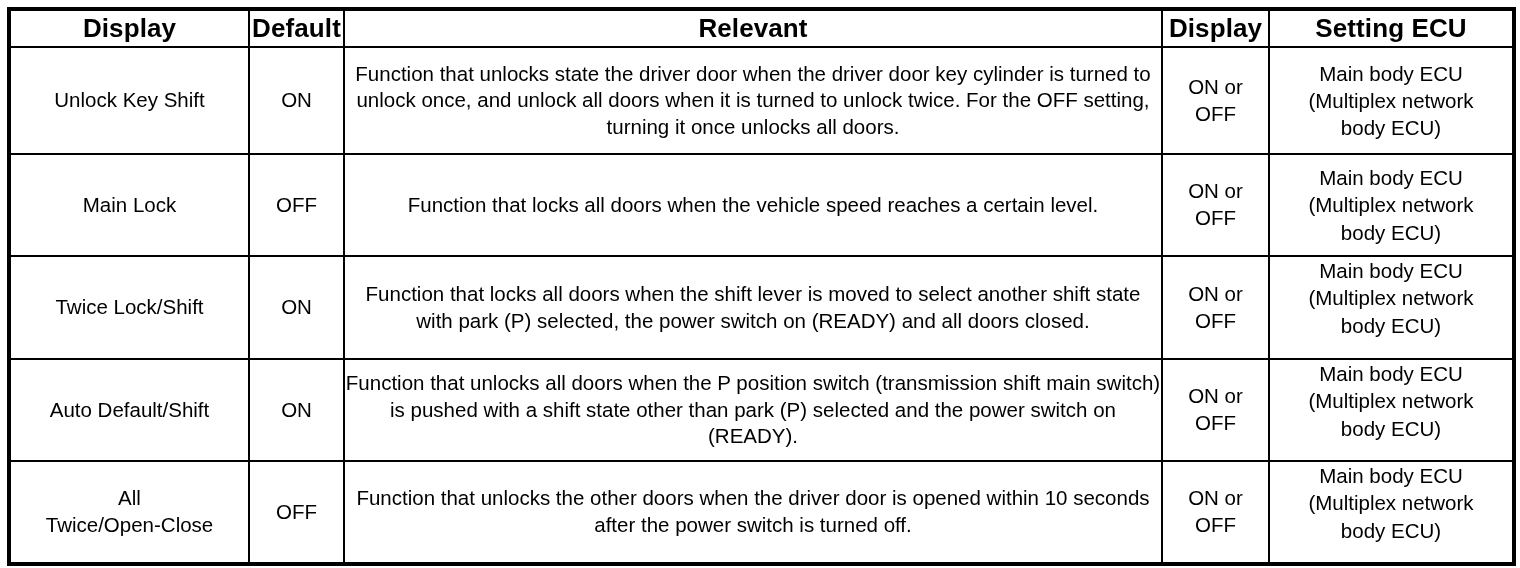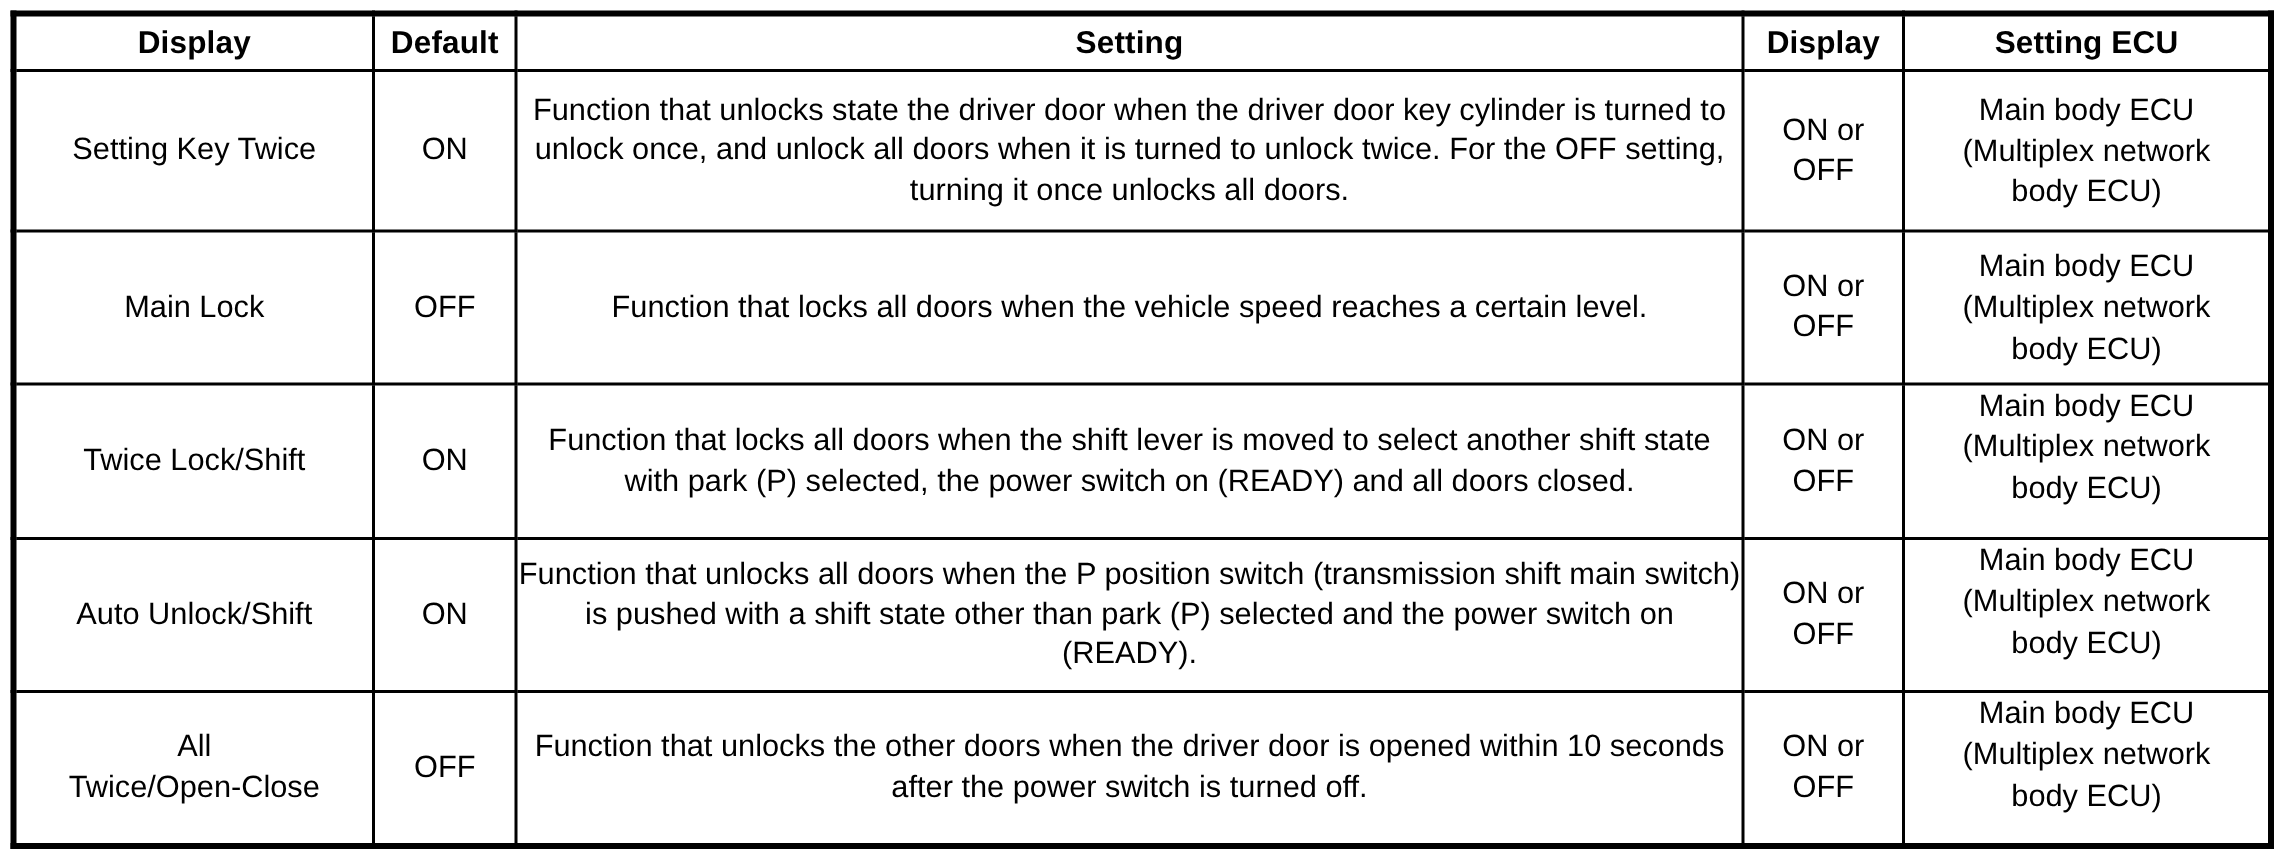--- a/index.html
+++ b/index.html
@@ -43,21 +43,21 @@
   
   col.col-display  { width: 240px; }
   col.col-default  { width: 95px;  }
   col.col-content  { width: 818px; }
   col.col-setting  { width: 107px; }
   col.col-ecu      { width: 245px; }
 
   
   thead th {
     height: 35px;
-    font-size: 21px;
+    font-size: 26px;
     font-weight: bold;
     text-align: center;
     vertical-align: middle;
     letter-spacing: 0.1px;
     border-bottom-width: 3px;
   }
 
   
   tbody td {
     font-size: 20.5px;
@@ -111,28 +111,28 @@
       <col class="col-display">
       <col class="col-default">
       <col class="col-content">
       <col class="col-setting">
       <col class="col-ecu">
     </colgroup>
     <thead>
       <tr>
         <th>Display</th>
         <th>Default</th>
-        <th>Setting</th>
+        <th>Relevant</th>
         <th>Display</th>
         <th>Setting ECU</th>
       </tr>
     </thead>
     <tbody>
       <tr class="row-1">
-        <td class="cell-display multiline">Setting Key Twice</td>
+        <td class="cell-display multiline">Unlock Key Shift</td>
         <td class="cell-default">ON</td>
         <td class="cell-content">Function that unlocks state the driver door when the driver door key cylinder is turned to unlock once, and unlock all doors when it is turned to unlock twice. For the OFF setting, turning it once unlocks all doors.</td>
         <td class="cell-setting">ON or
 OFF</td>
         <td class="cell-ecu multiline">Main body ECU
 (Multiplex network
 body ECU)</td>
       </tr>
       <tr class="row-2">
         <td class="cell-display multiline">Main Lock</td>
@@ -148,21 +148,21 @@
         <td class="cell-display multiline">Twice Lock/Shift</td>
         <td class="cell-default">ON</td>
         <td class="cell-content">Function that locks all doors when the shift lever is moved to select another shift state with park (P) selected, the power switch on (READY) and all doors closed.</td>
         <td class="cell-setting">ON or
 OFF</td>
         <td class="cell-ecu multiline">Main body ECU
 (Multiplex network
 body ECU)</td>
       </tr>
       <tr class="row-4">
-        <td class="cell-display multiline">Auto Unlock/Shift</td>
+        <td class="cell-display multiline">Auto Default/Shift</td>
         <td class="cell-default">ON</td>
         <td class="cell-content">Function that unlocks all doors when the P position switch (transmission shift main switch) is pushed with a shift state other than park (P) selected and the power switch on (READY).</td>
         <td class="cell-setting">ON or
 OFF</td>
         <td class="cell-ecu multiline">Main body ECU
 (Multiplex network
 body ECU)</td>
       </tr>
       <tr class="row-5">
         <td class="cell-display multiline">All

